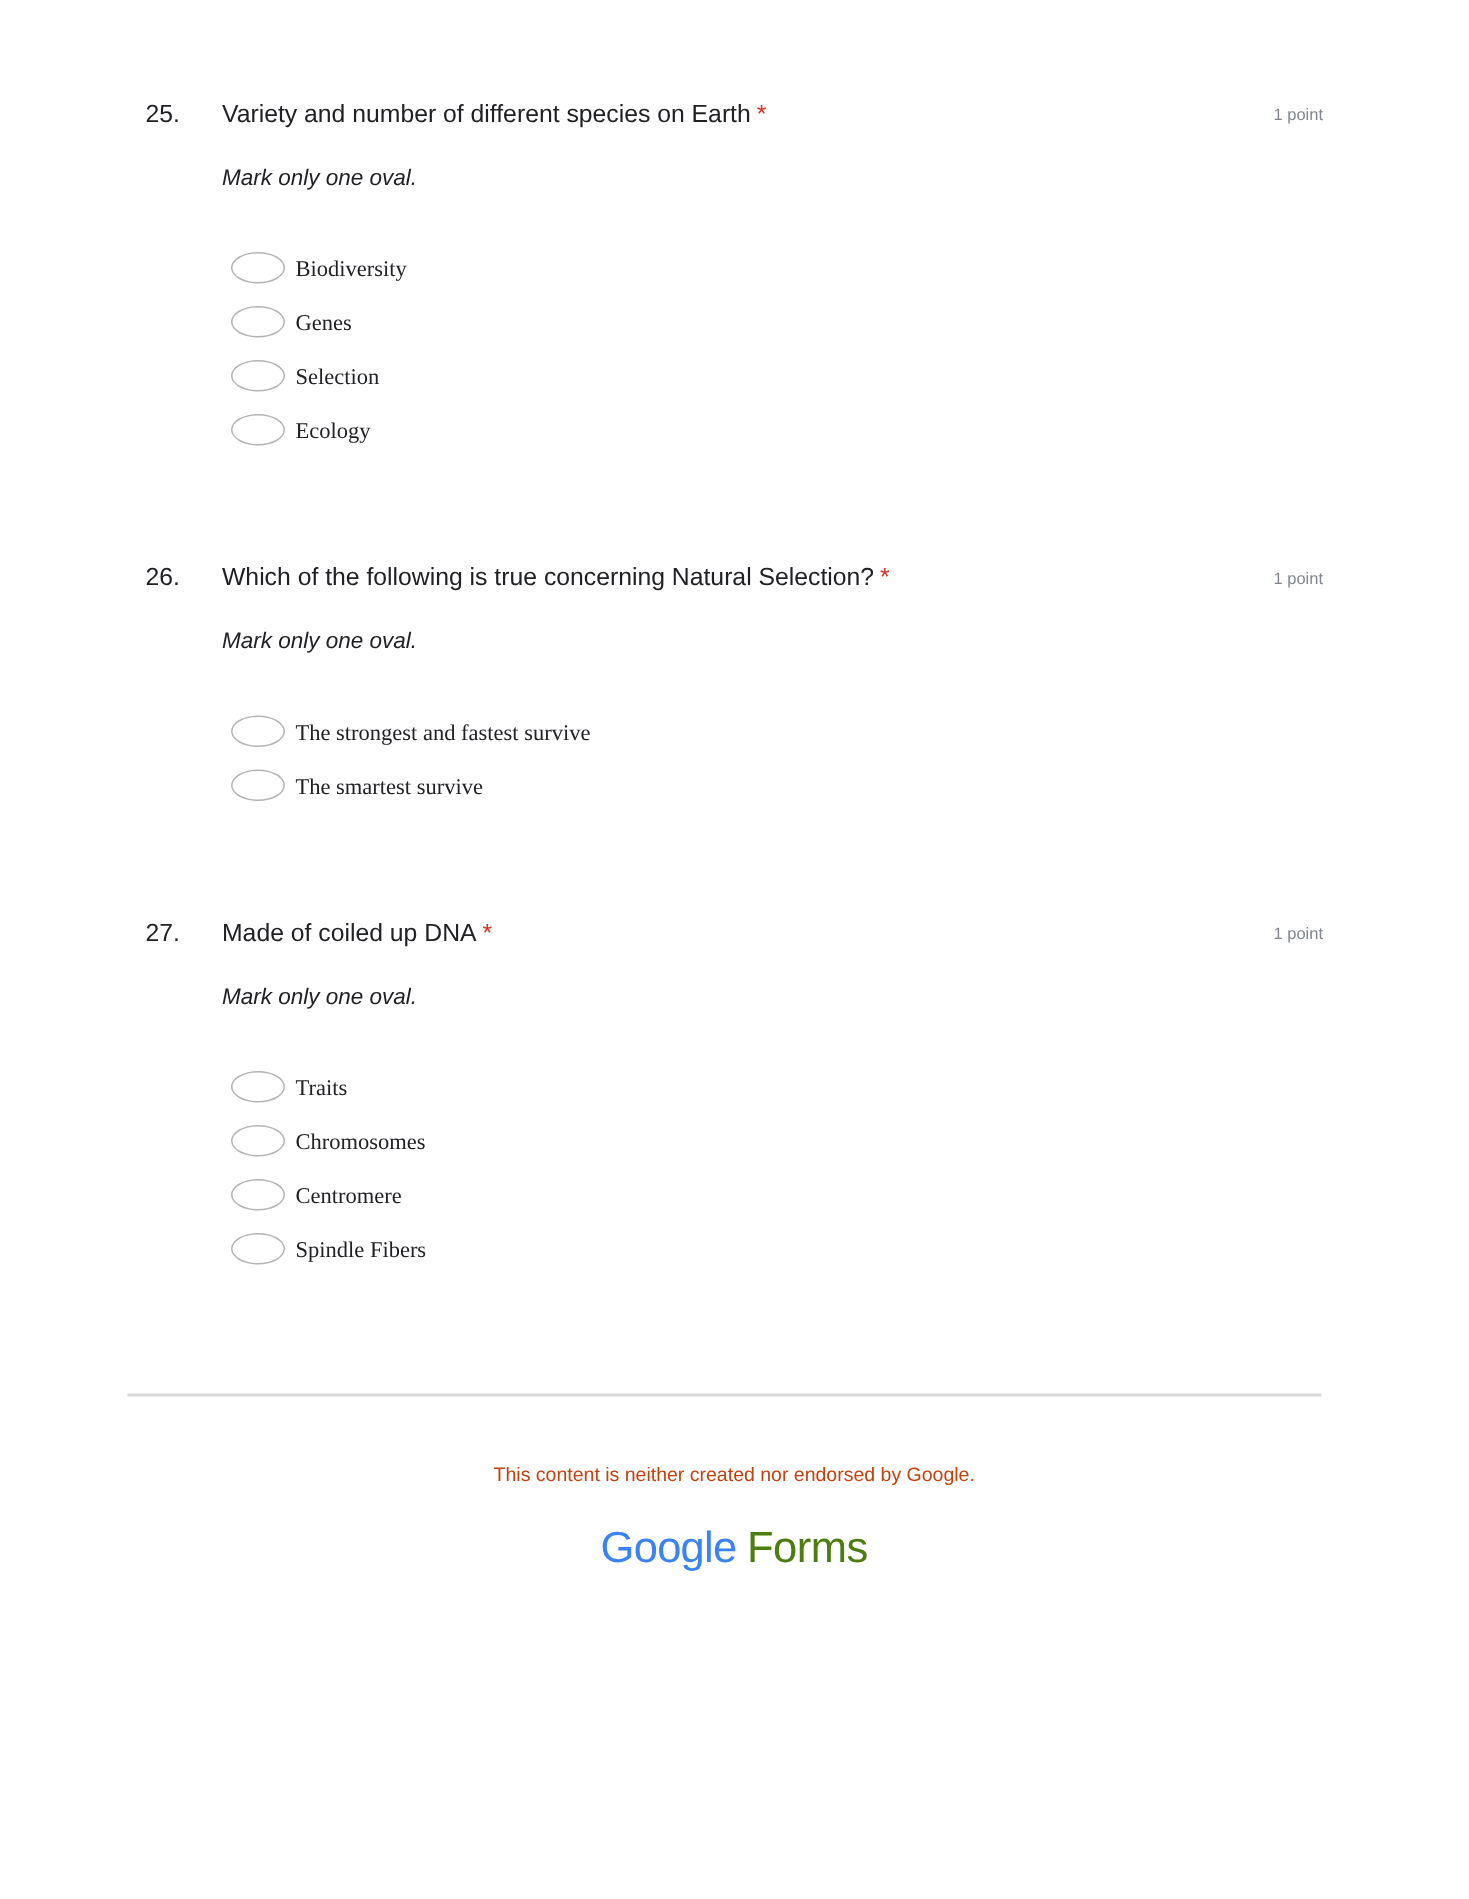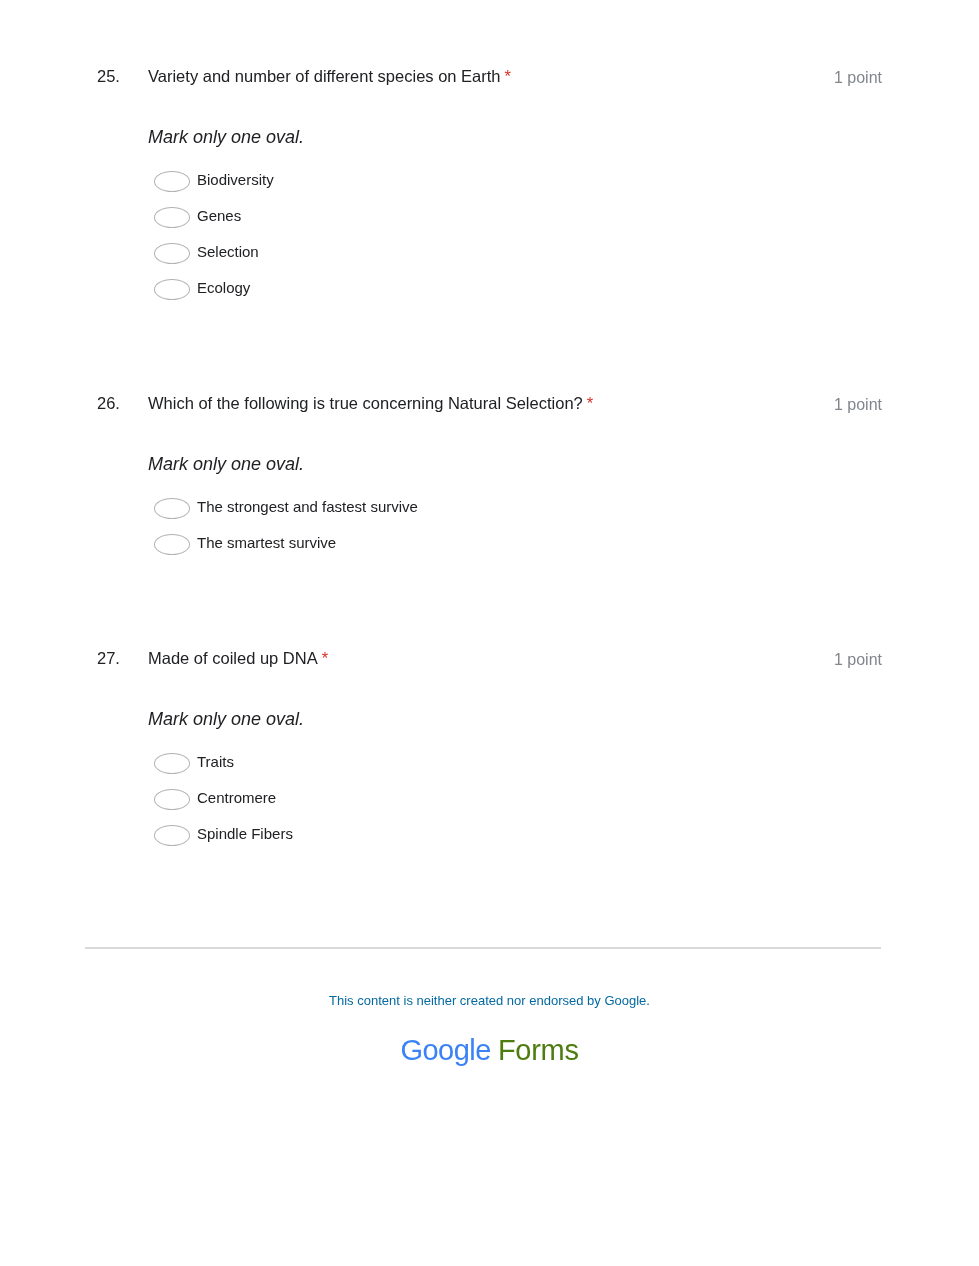--- a/index.html
+++ b/index.html
@@ -27,41 +27,42 @@
   .q-title {
     flex: 1;
     font-size: 16.5px;
     line-height: 20px;
     color: #202124;
     padding-right: 24px;
   }
   .required { color: #d93025; margin-left: 4px; }
   .q-points {
     flex-shrink: 0;
-    font-size: 16px;
+    font-size: 11px;
     line-height: 15px;
     color: #80868b;
     margin-top: 3px;
     white-space: nowrap;
   }
 
   .instruction {
-    margin: 42px 0 0 51px;
+    margin: 24px 0 0 51px;
     font-style: italic;
-    font-size: 18px;
+    font-size: 15px;
     line-height: 18px;
     color: #202124;
   }
 
   .options { margin: 25px 0 0 57px; }
   .option {
     display: flex;
-    align-items: flex-start;
+    align-items: flex-end;
     height: 36px;
     cursor: pointer;
+    font-family: Liberation Serif, serif;
   }
   .oval {
     width: 36px;
     height: 21px;
     border: 1.5px solid #b3b3b3;
     border-radius: 50%;
     background: #ffffff;
     flex-shrink: 0;
     margin-right: 7px;
   }
@@ -75,21 +76,21 @@
     height: 2px;
     background: #d9d9d9;
     margin: 86px 98px 0 85px;
   }
 
   .disclaimer {
     margin-top: 44px;
     text-align: center;
     font-size: 13px;
     line-height: 16px;
-    color: #0369a1;
+    color: #c2410c;
   }
 
   .logo {
     margin-top: 24px;
     text-align: center;
     font-size: 29px;
     line-height: 34px;
   }
   .logo-google {
     color: #3b82f6;
@@ -161,20 +162,24 @@
       <div class="q-points">1 point</div>
     </div>
     <div class="instruction">Mark only one oval.</div>
     <div class="options">
       <div class="option">
         <span class="oval"></span>
         <span class="option-label">Traits</span>
       </div>
       <div class="option">
         <span class="oval"></span>
+        <span class="option-label">Chromosomes</span>
+      </div>
+      <div class="option">
+        <span class="oval"></span>
         <span class="option-label">Centromere</span>
       </div>
       <div class="option">
         <span class="oval"></span>
         <span class="option-label">Spindle Fibers</span>
       </div>
     </div>
   </div>
 
   <div class="divider"></div>

